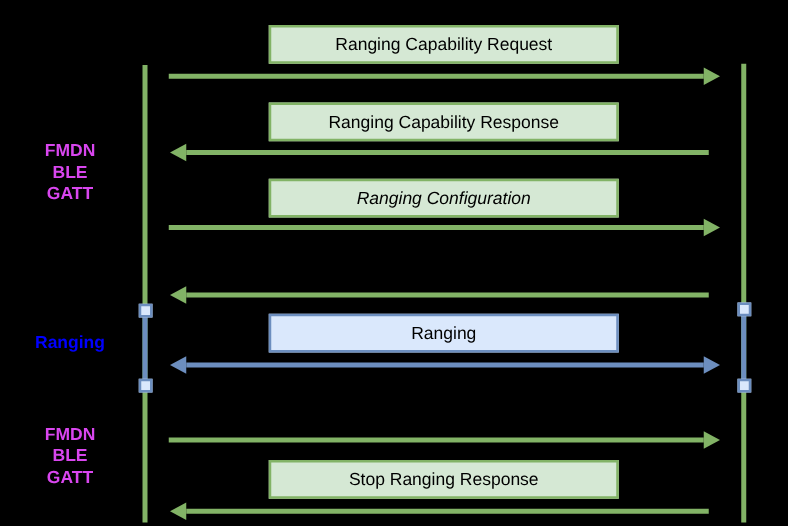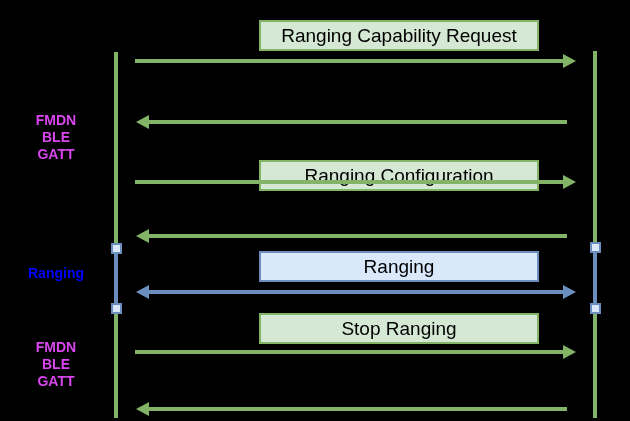--- a/index.html
+++ b/index.html
@@ -16,23 +16,22 @@
   #blue-seg-right { left:593px; top:247px; height:61px; }
   
   .handle {
     position:absolute; width:11px; height:11px; box-sizing:border-box;
     background:#dae8fc; border:2px solid #6c8ebf;
   }
   
   .msg-box {
     position:absolute; left:215px; width:276px; height:27px;
     border:2px solid #82b366; background:#d5e8d4;
-    color:#000; font-size:19px; line-height:27px; text-align:center;
+    color:#000; font-size:14px; line-height:27px; text-align:center;
     white-space:nowrap;
-    margin-left:44px;
   }
   .msg-box.blue { border-color:#6c8ebf; background:#dae8fc; }
   
   .shaft { position:absolute; height:4px; background:#82b366; }
   .shaft.blue { background:#6c8ebf; }
   .ah { position:absolute; width:0; height:0;
         border-top:7px solid transparent; border-bottom:7px solid transparent; }
   .ah.right { border-left:13px solid #82b366; }
   .ah.left  { border-right:13px solid #82b366; }
   .ah.right.blue { border-left-color:#6c8ebf; }
@@ -71,35 +70,36 @@
   <div class="sec-label green" style="top:339px;">
     <div>FMDN</div>
     <div>BLE</div>
     <div>GATT</div>
   </div>
 
   <div class="msg-box" style="top:20px;">Ranging Capability Request</div>
   <div class="shaft" style="left:135px; top:59px; width:428px;"></div>
   <div class="ah right" style="left:563px; top:54px;"></div>
 
+  <div class="msg-box" style="top:82px;">Ranging Capability Response</div>
   <div class="ah left" style="left:136px; top:115px;"></div>
   <div class="shaft" style="left:149px; top:120px; width:418px;"></div>
 
-  <div class="msg-box" style="top:160px;">Ranging Configuration</div>
+  <div class="msg-box" style="top:143px;font-style:italic;">Ranging Configuration</div>
   <div class="shaft" style="left:135px; top:180px; width:428px;"></div>
   <div class="ah right" style="left:563px; top:175px;"></div>
 
   <div class="ah left" style="left:136px; top:229px;"></div>
   <div class="shaft" style="left:149px; top:234px; width:418px;"></div>
 
   <div class="msg-box blue" style="top:251px;">Ranging</div>
   <div class="ah left blue" style="left:136px; top:285px;"></div>
   <div class="shaft blue" style="left:149px; top:290px; width:414px;"></div>
   <div class="ah right blue" style="left:563px; top:285px;"></div>
 
-  <div class="msg-box" style="top:313px;">Stop Ranging</div>
   <div class="shaft" style="left:135px; top:350px; width:428px;"></div>
   <div class="ah right" style="left:563px; top:345px;"></div>
 
+  <div class="msg-box" style="top:368px;">Stop Ranging Response</div>
   <div class="ah left" style="left:136px; top:402px;"></div>
   <div class="shaft" style="left:149px; top:407px; width:418px;"></div>
 
 </div>
 
 </body></html>

